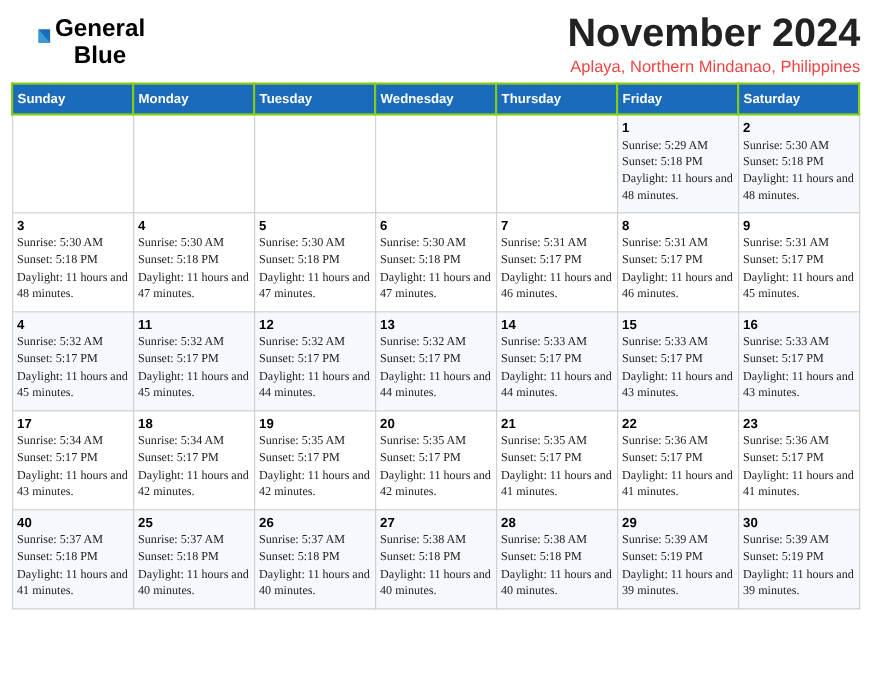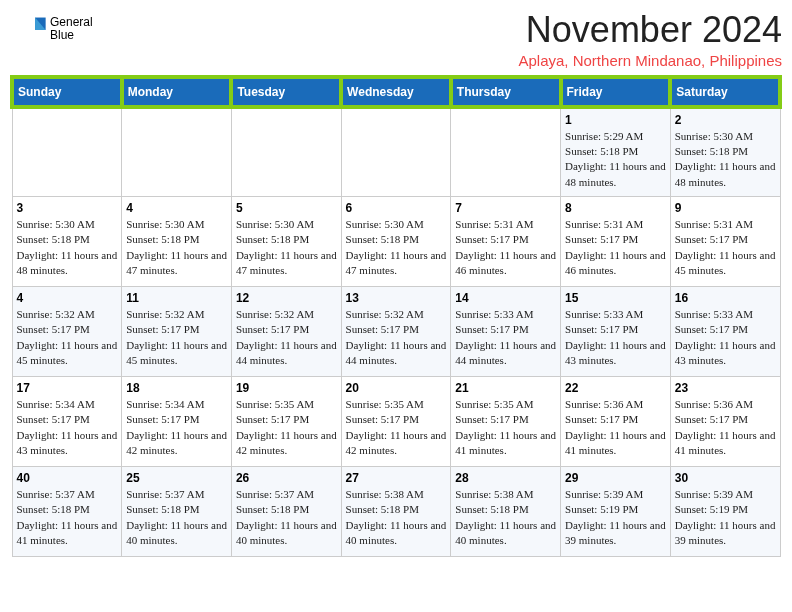--- a/index.html
+++ b/index.html
@@ -16,35 +16,36 @@
       justify-content: space-between;
       margin-bottom: 6px;
     }
     .logo {
       display: flex;
       align-items: center;
       gap: 4px;
       padding-top: 4px;
     }
     .logo-text {
-      font-size: 12px;
-      font-weight: normal;
+      font-size: 22px;
+      font-weight: bold;
       line-height: 1.1;
+      text-align: center;
     }
     .logo-text span { display: block; }
     .logo-icon {
       width: 36px;
       height: 30px;
     }
     .title-section {
       text-align: right;
     }
     .month-title {
       font-size: 36px;
-      font-weight: normal;
+      font-weight: bold;
       color: #222;
       line-height: 1.1;
       margin-left: 13px;
     }
     .location-title {
       font-size: 15px;
       color: #ef4444;
       margin-top: 2px;
     }
     table {
@@ -52,21 +53,21 @@
       border-collapse: collapse;
       table-layout: fixed;
     }
     thead th {
       background-color: #1a6bba;
       color: #fff;
       font-size: 12px;
       font-weight: bold;
       padding: 6px 4px;
       text-align: left;
-      border: 4px solid #84cc16;
+      border: 2px solid #84cc16;
     }
     tbody td {
       border: 1px solid #ccc;
       vertical-align: top;
       padding: 4px 4px;
       font-size: 10px;
       height: 90px;
       background: #fff;
     }
     tbody tr:nth-child(odd) td {

